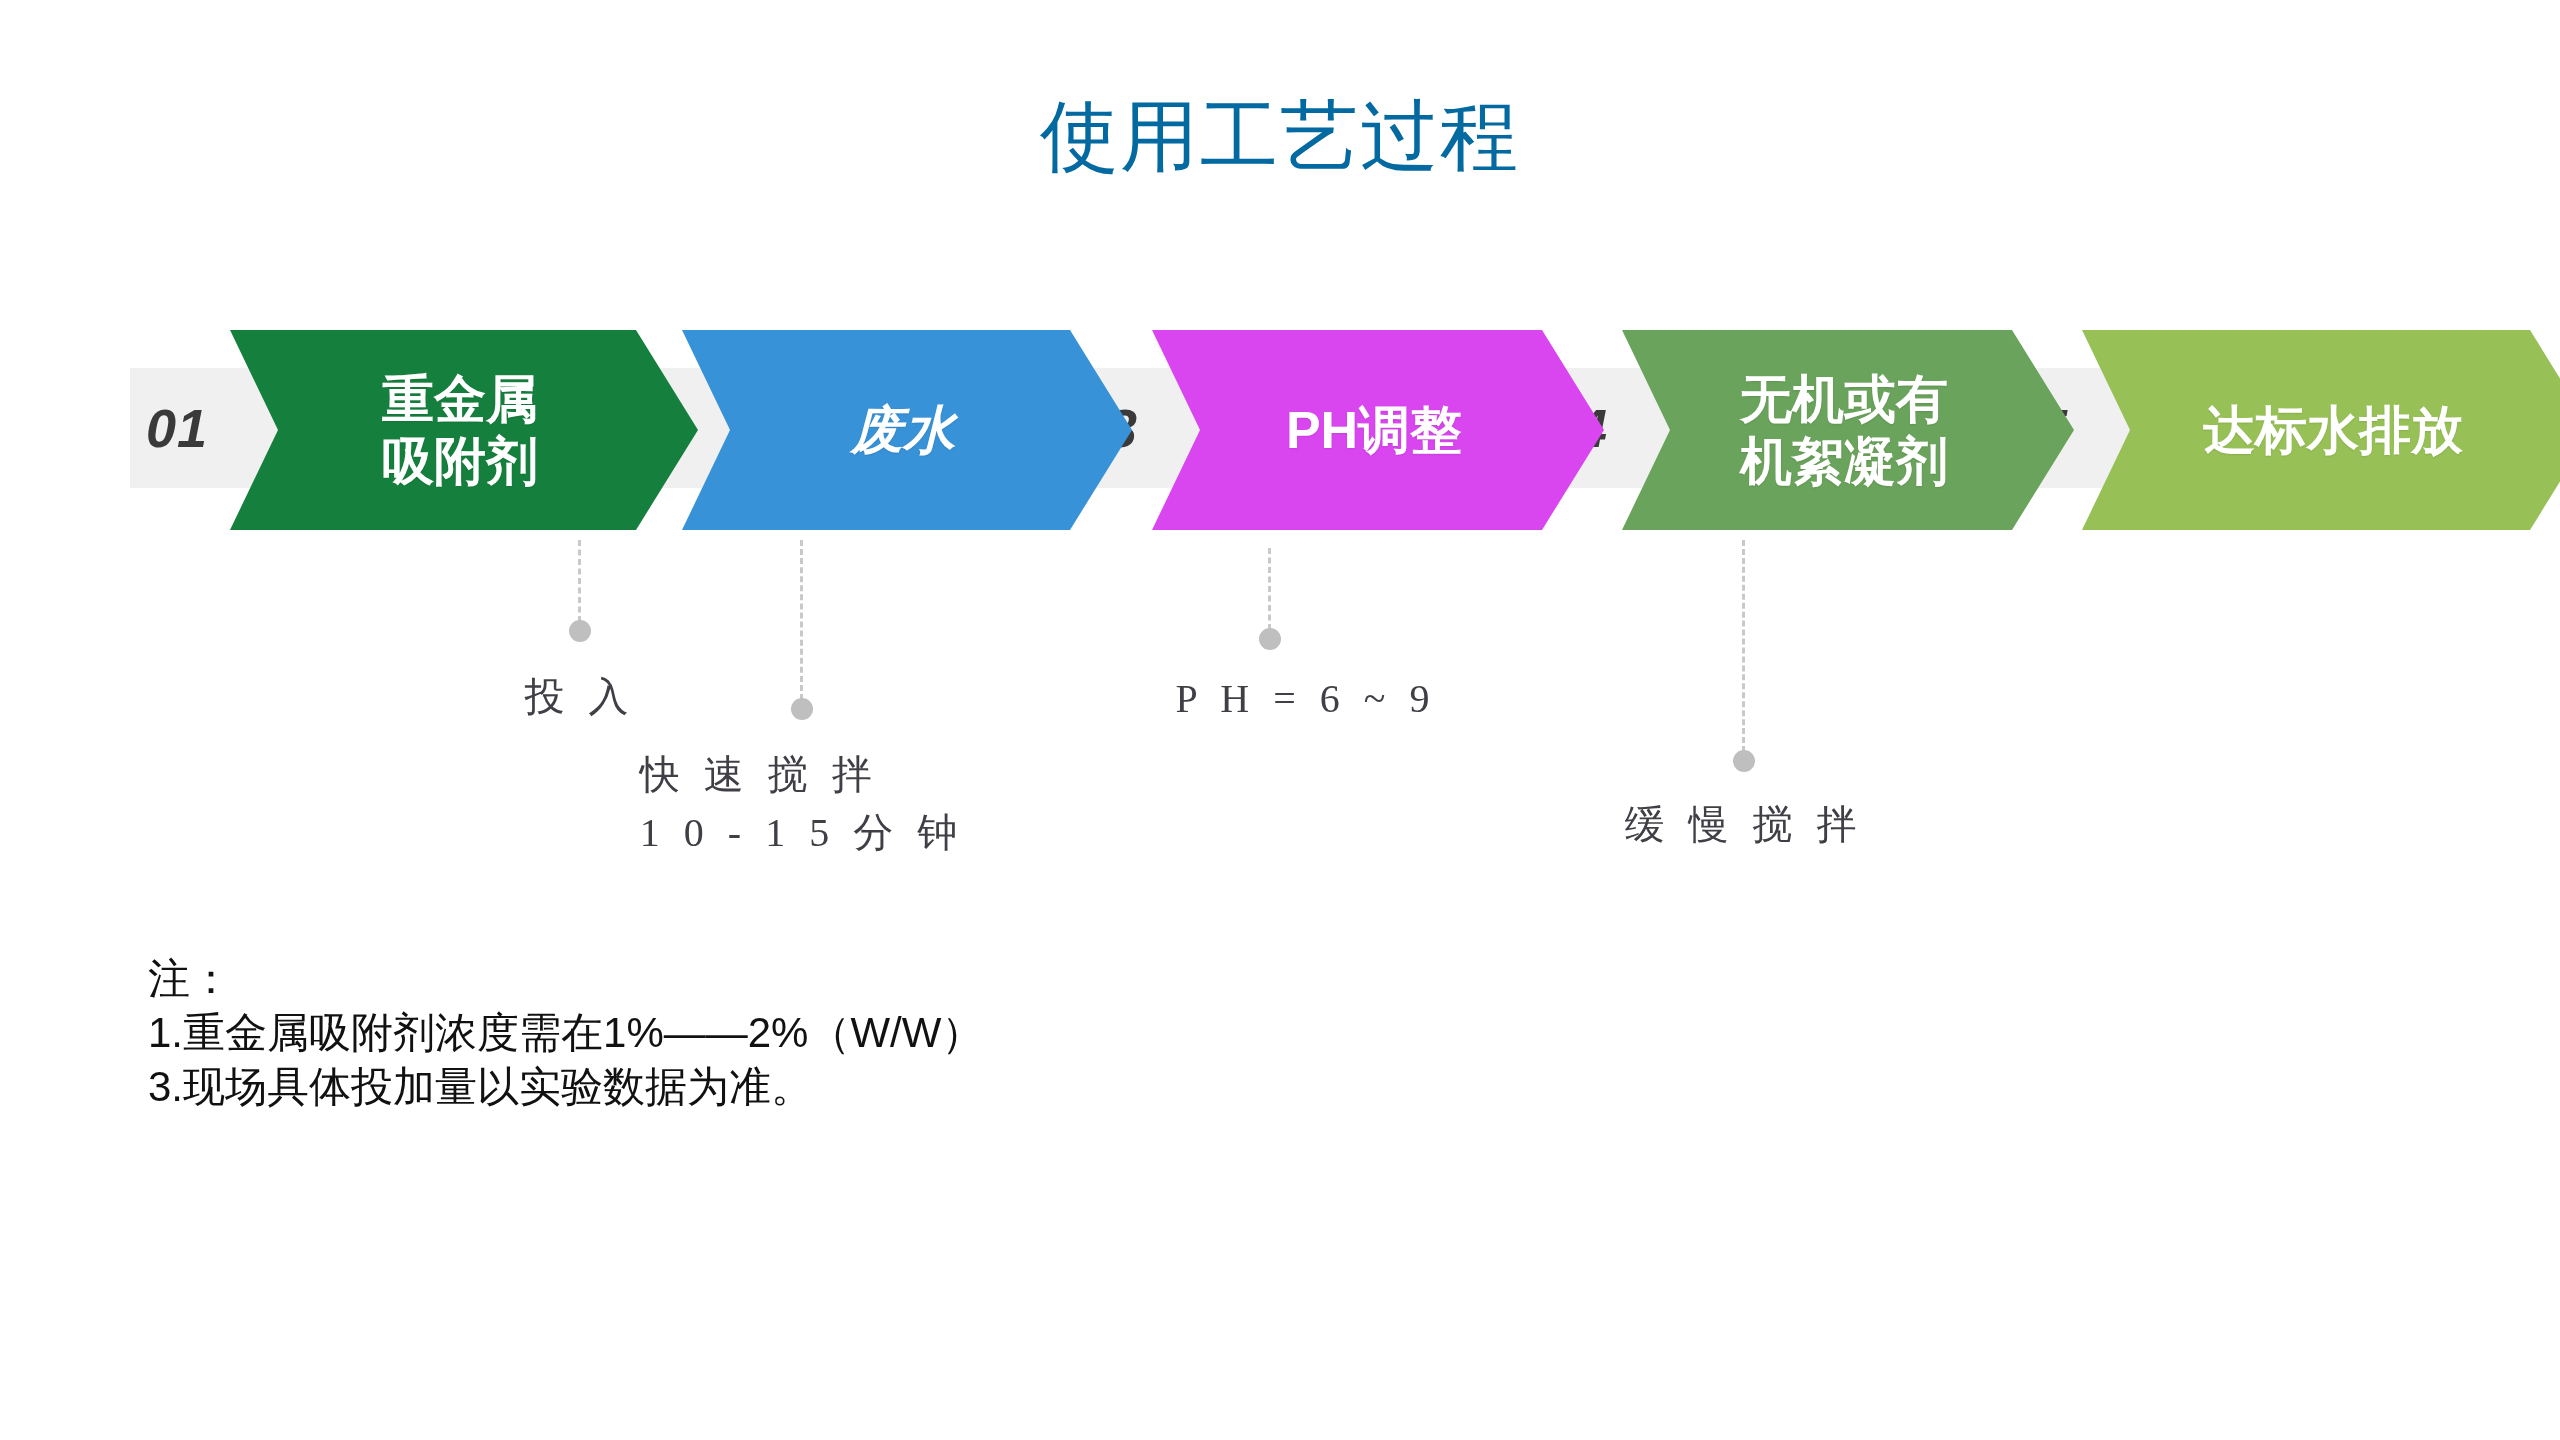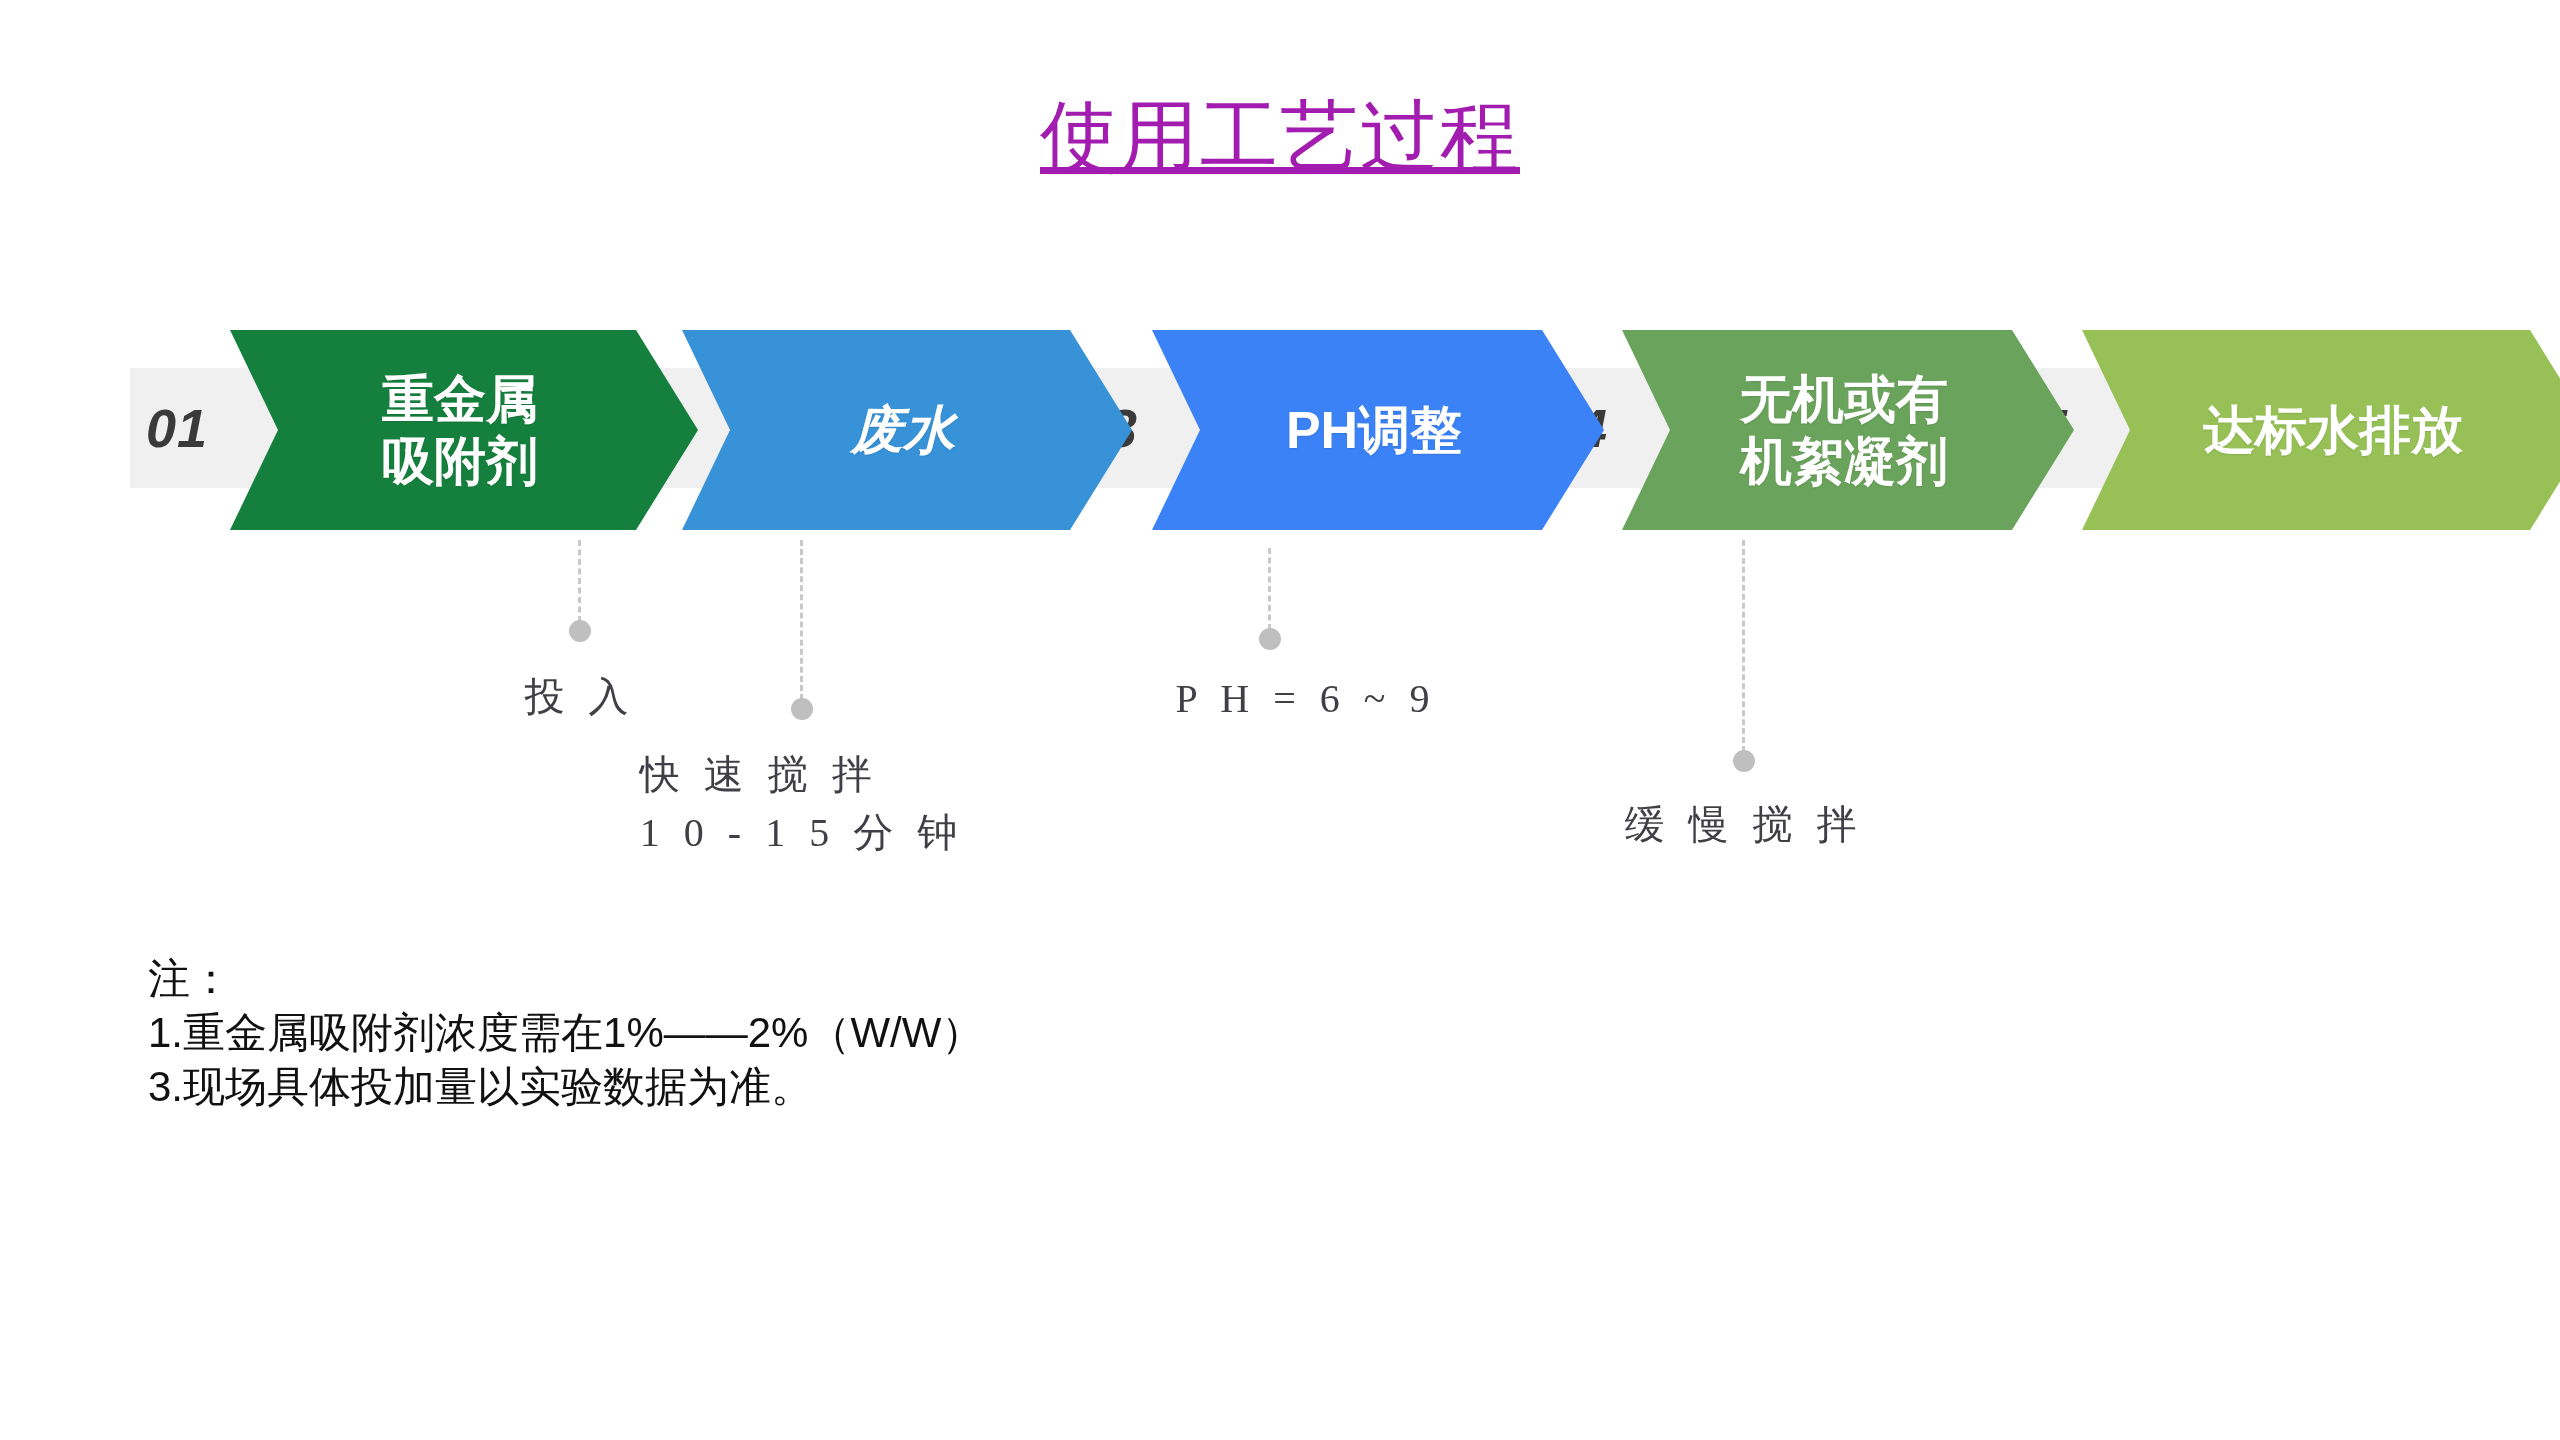--- a/index.html
+++ b/index.html
@@ -20,23 +20,22 @@
   .page-title {
     position: absolute;
     left: 0;
     top: 88px;
     width: 2560px;
     text-align: center;
     font-family: "Liberation Sans", sans-serif;
     font-size: 78px;
     line-height: 96px;
     font-weight: 400;
-    color: #a21caf;
+    color: #0369a1;
     letter-spacing: 2px;
-    text-decoration: underline;
   }
 
   
   .process-row {
     position: absolute;
     left: 0;
     top: 330px;
     width: 2560px;
     height: 210px;
   }
@@ -158,21 +157,21 @@
     </div>
     <div class="step-body" style="left:92px; width:450px; background:#3892D8;font-style:italic;">
       <div class="label">废水</div>
     </div>
   </div>
 
   <div class="step" style="left:1060px;">
     <div class="step-number" style="left:0; width:172px;">
       <span>03</span>
     </div>
-    <div class="step-body" style="left:92px; width:452px; background:#3b82f6;">
+    <div class="step-body" style="left:92px; width:452px; background:#d946ef;">
       <div class="label">PH调整</div>
     </div>
   </div>
 
   <div class="step" style="left:1530px;">
     <div class="step-number" style="left:0; width:172px;">
       <span>04</span>
     </div>
     <div class="step-body" style="left:92px; width:452px; background:#6AA35B;">
       <div class="label">无机或有

